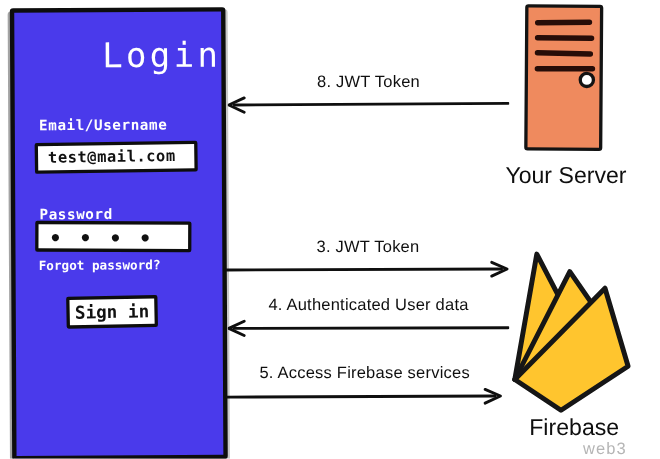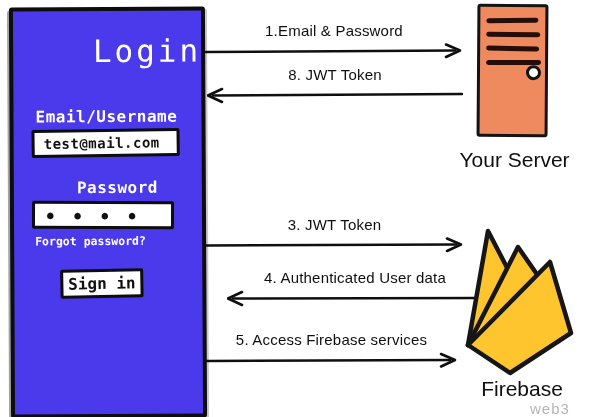--- a/index.html
+++ b/index.html
@@ -13,24 +13,24 @@
     background:#4A3AEB;border:4px solid #0d0d0d;border-radius:3px;
     box-shadow:-2px 3px 0 rgba(90,90,90,.55), 2px 2px 0 rgba(120,120,120,.4);
     transform:rotate(-0.3deg);
     font-family:"DejaVu Sans Mono",monospace;
   }
   .login-title{
     position:absolute;left:0;top:22px;width:100%;text-align:right;
     color:#fff;font-size:31px;font-weight:500;letter-spacing:3px;
   }
   .field-label{
-    position:absolute;left:22px;color:#fff;font-size:16px;font-weight:bold;letter-spacing:.5px;
+    position:absolute;left:22px;color:#fff;font-size:13px;font-weight:bold;letter-spacing:.5px;
   }
   .lbl-email{top:96px;}
-  .lbl-password{top:167px;margin-left:41px;}
+  .lbl-password{top:177px;}
   .sketch-input{
     position:absolute;left:18px;background:#fff;border:3px solid #0d0d0d;border-radius:2px;
     display:flex;align-items:center;box-sizing:border-box;
   }
   .input-email{top:118px;width:148px;height:28px;transform:rotate(-0.5deg);}
   .input-email .val{font-size:14px;font-weight:bold;color:#111;padding-left:9px;letter-spacing:.5px;}
   .input-password{top:190px;width:142px;height:28px;transform:rotate(0.5deg);}
   .input-password .val{font-size:11px;font-weight:bold;color:#111;padding-left:12px;letter-spacing:7px;}
   .forgot-link{
     position:absolute;left:21px;top:223px;color:#fff;font-size:11.5px;font-weight:bold;
@@ -46,21 +46,21 @@
   .arrow{position:absolute;}
   .arrow .arrow-label{
     width:100%;text-align:center;font-size:15px;color:#0f0f0f;line-height:18px;
     letter-spacing:.2px;
   }
   .arrow svg{display:block;margin-top:2px;}
   .arrow path,.arrow line{stroke:#0f0f0f;stroke-width:2.6;fill:none;stroke-linecap:round;stroke-linejoin:round;}
   .a1{left:205px;top:22px;width:258px;}
   .a2{left:207px;top:66px;width:256px;}
   .a3{left:205px;top:216px;width:259px;}
-  .a4{left:207px;top:269px;width:256px;padding-left:20px;}
+  .a4{left:207px;top:269px;width:256px;}
   .a5{left:205px;top:331px;width:253px;}
   
   .server-box{
     position:absolute;left:477px;top:4px;width:71px;height:133px;
     background:#EF8A5E;border:3.5px solid #131313;border-radius:3px;box-sizing:border-box;
     transform:rotate(0.4deg);
   }
   .vent{position:absolute;left:6px;height:4.5px;background:#270d08;border-radius:3px;}
   .vent1{top:11px;width:52px;transform:rotate(-1deg);}
   .vent2{top:25px;width:54px;}
@@ -103,27 +103,20 @@
     <div class="field-label lbl-password">Password</div>
     <div class="sketch-input input-password">
       <span class="val">● ● ● ●</span>
     </div>
 
     <div class="forgot-link">Forgot password?</div>
 
     <button class="signin-btn">Sign in</button>
   </div>
 
-  <div class="arrow a1">
-    <div class="arrow-label">1.Email &amp; Password</div>
-    <svg width="258" height="18">
-      <line x1="1" y1="10" x2="250" y2="8.5"></line>
-      <path d="M241,2.5 L255,8.5 L241,15"></path>
-    </svg>
-  </div>
 
   <div class="arrow a2">
     <div class="arrow-label">8. JWT Token</div>
     <svg width="256" height="18">
       <line x1="255" y1="8" x2="6" y2="9.5"></line>
       <path d="M15,3 L1,9.5 L15,16"></path>
     </svg>
   </div>
 
   <div class="arrow a3">

